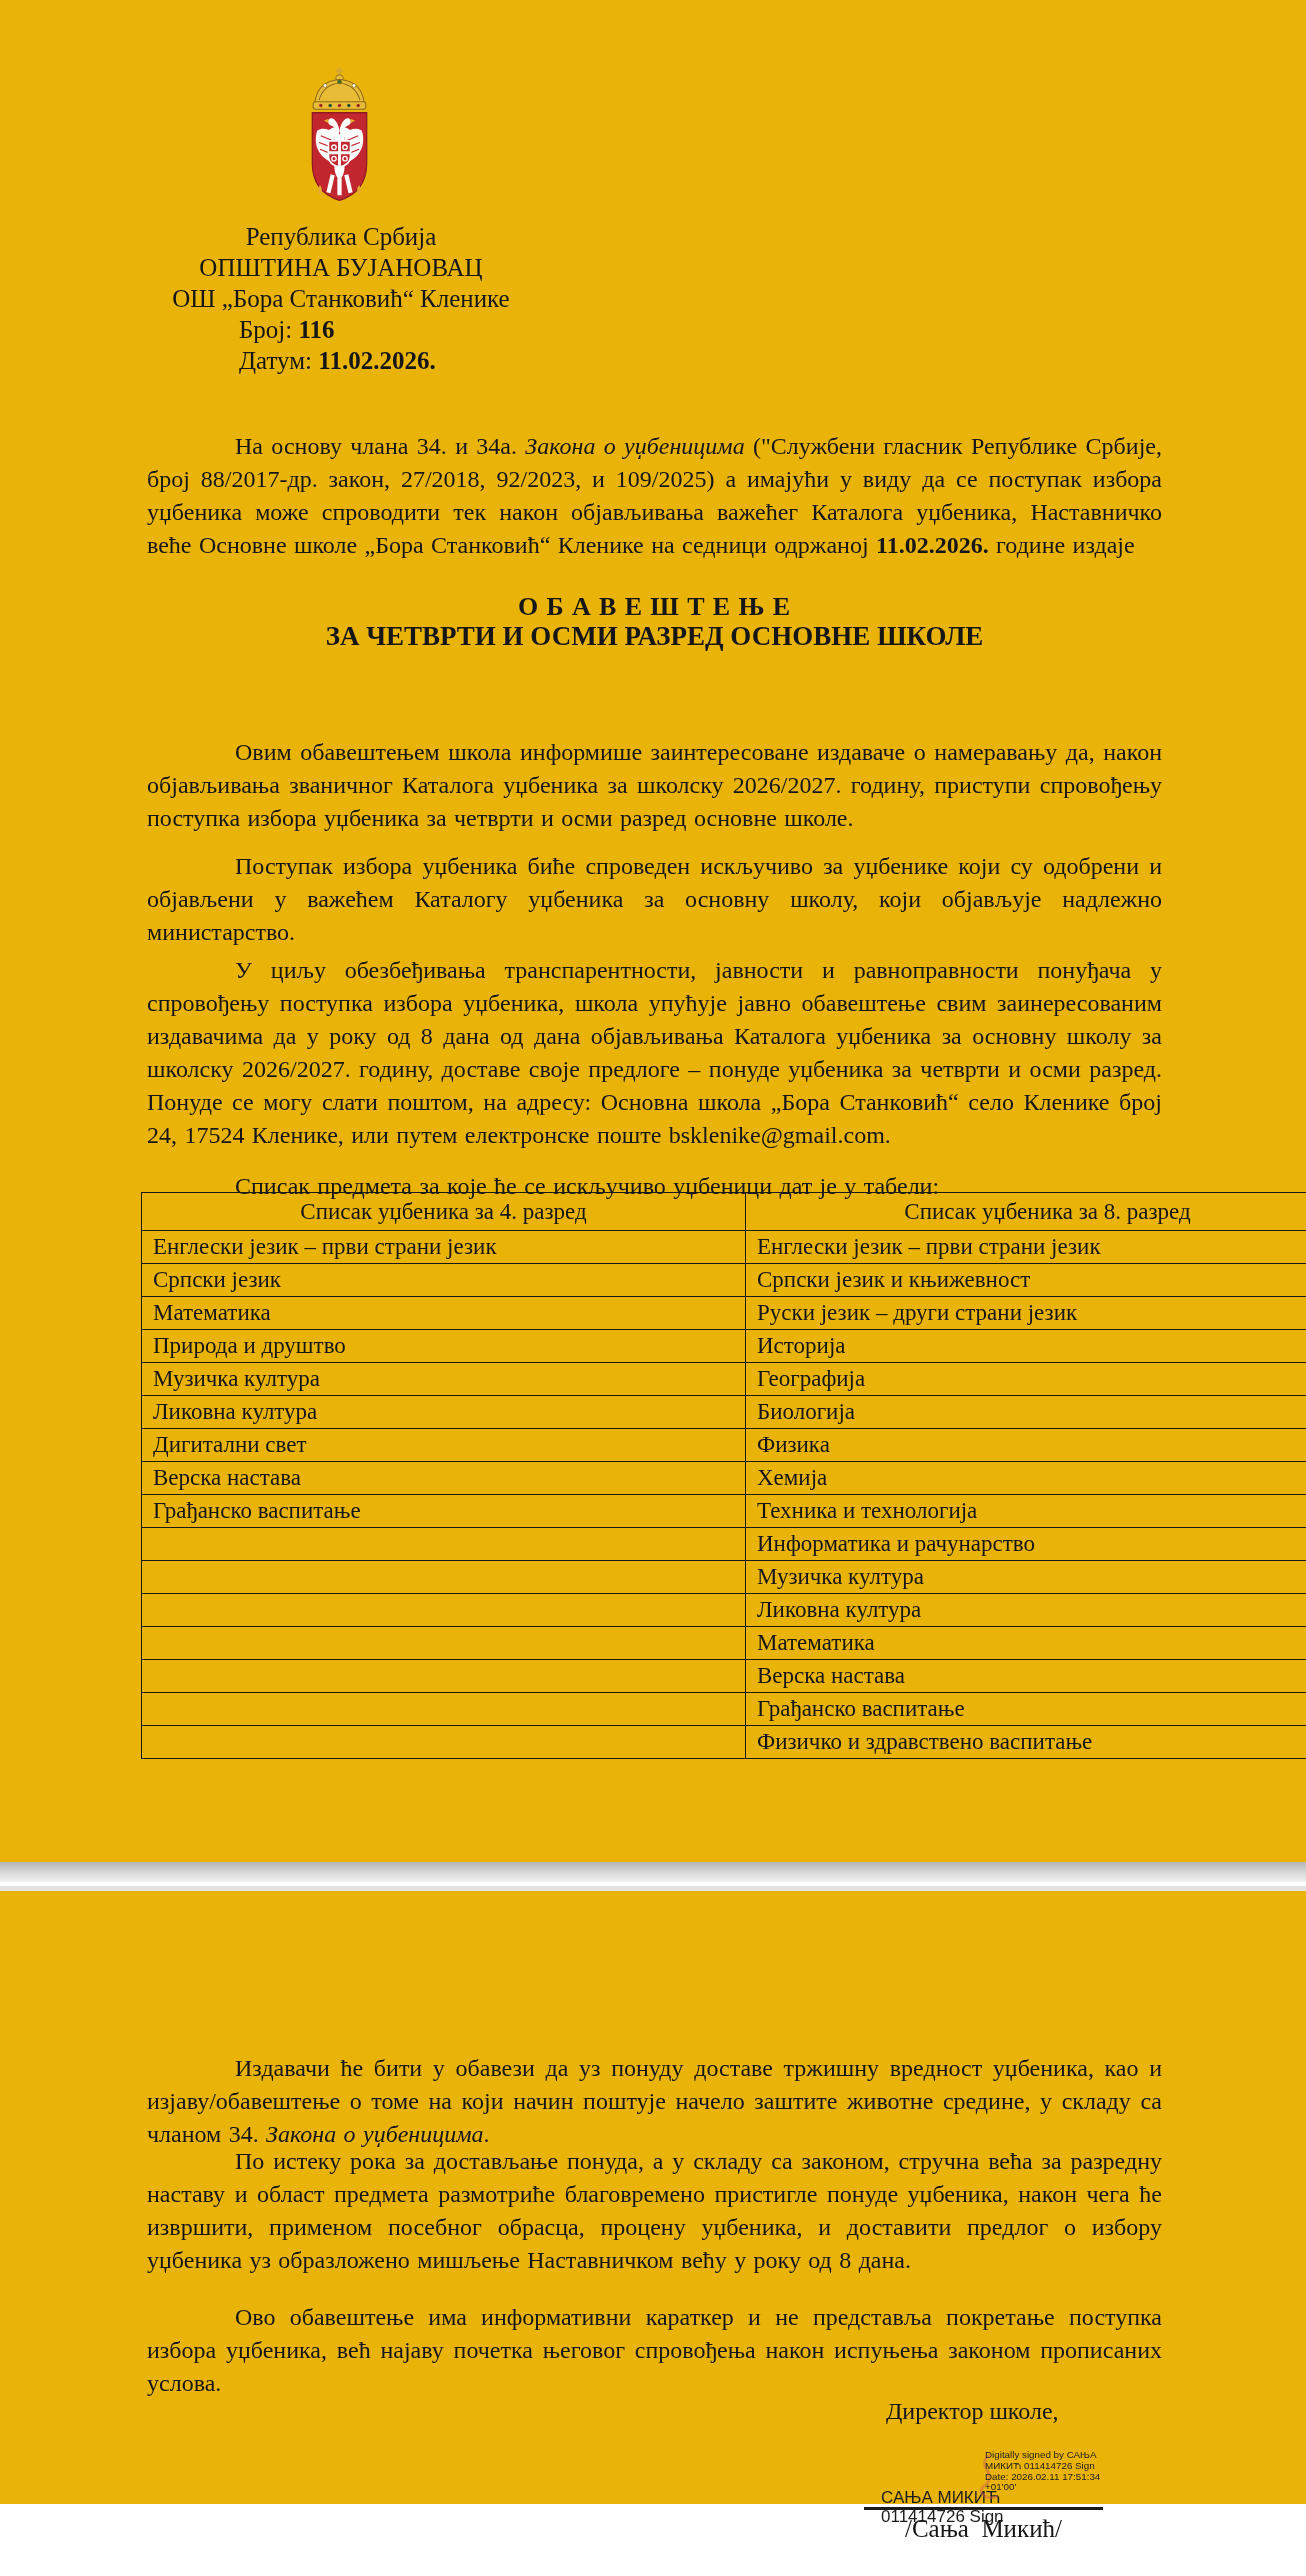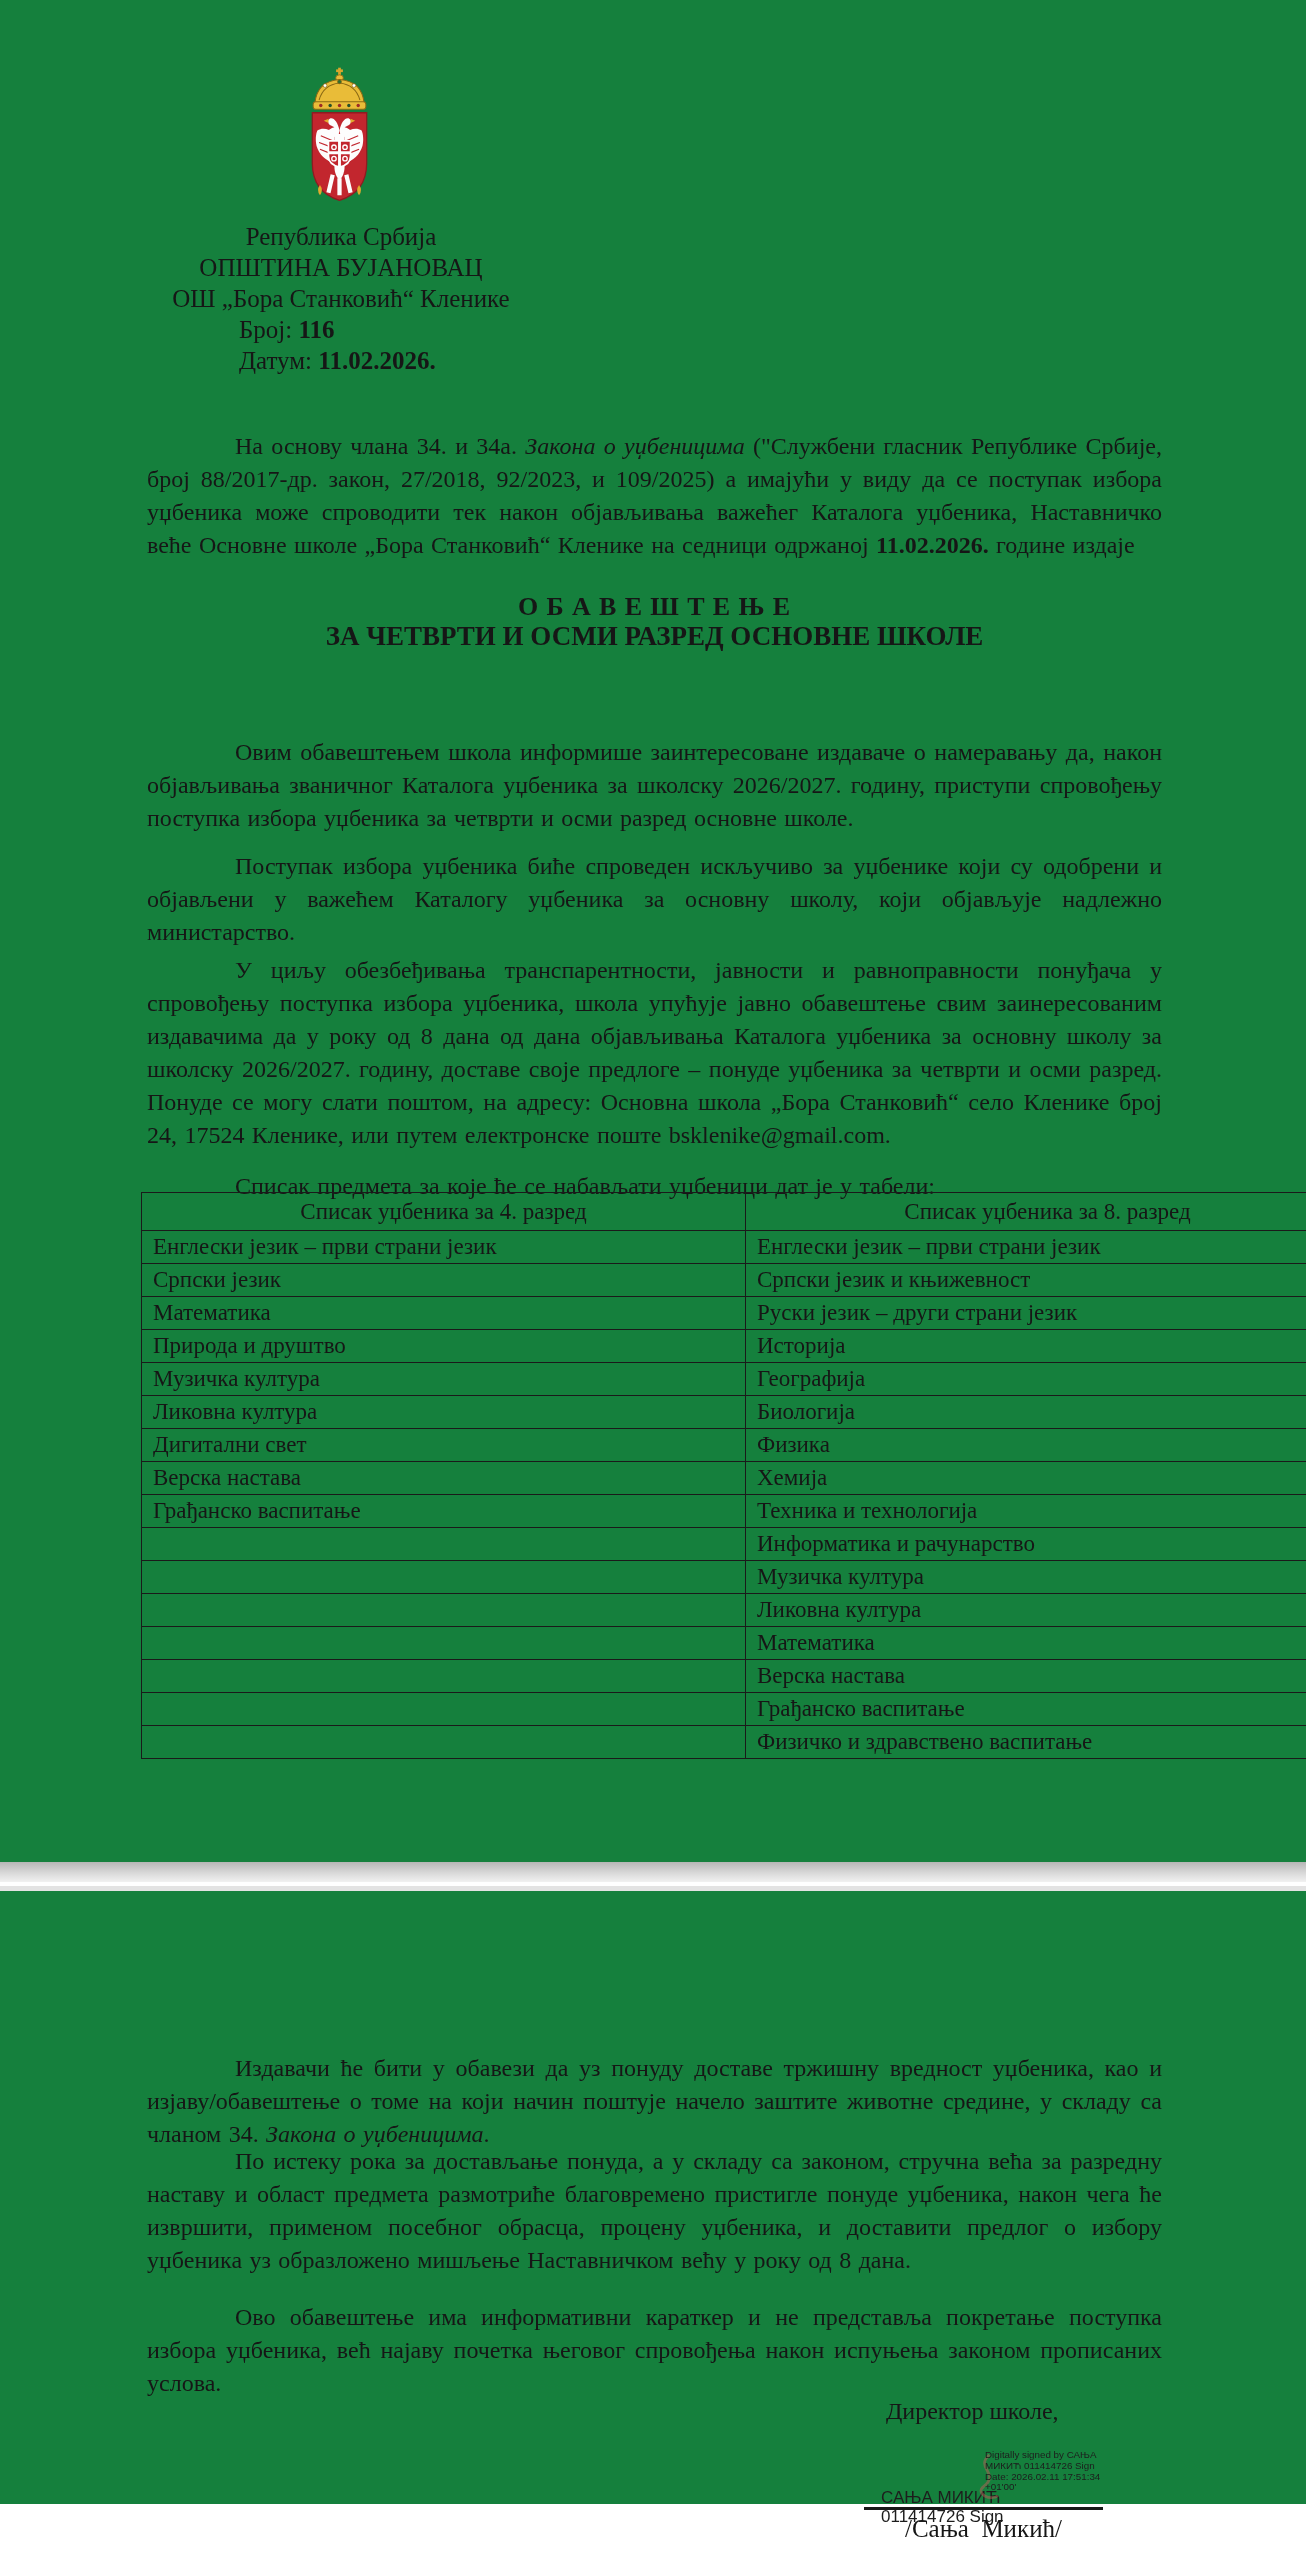--- a/index.html
+++ b/index.html
@@ -1,20 +1,20 @@
 <!DOCTYPE html>
 <html style="font-size:15px"><head>
 <meta charset="utf-8">
 <style>
   html,body{margin:0;padding:0;background:#ffffff;}
   .doc{position:relative;width:1307px;height:2576px;background:#ffffff;overflow:hidden;
        font-family:"Liberation Serif",serif;color:#161616;}
   .top-shade{position:absolute;top:0;left:0;width:1307px;height:5.6px;
        background:linear-gradient(#d8d8d8,#ffffff);}
-  .page{position:absolute;left:0;width:1307px;background:#15803d;}
+  .page{position:absolute;left:0;width:1307px;background:#eab308;}
   .page1{top:0;height:1862px;}
   .sep-band{position:absolute;top:1862px;left:0;width:1307px;height:19.5px;
        background:linear-gradient(180deg,#b6b6b6 0%,#d9d9d9 55%,#f1f1f1 100%);}
   .sep-gap{position:absolute;top:1882px;left:0;width:1307px;height:3.7px;background:#ffffff;}
   .sep-line{position:absolute;top:1886px;left:0;width:1307px;height:5.6px;background:#e3e3e3;}
   .page2{top:1891px;height:613px;}
 
   .org-block{position:absolute;left:141px;top:221px;width:400px;
        font-size:25px;line-height:31px;}
   .org-center{text-align:center;}
@@ -114,21 +114,21 @@
     <p class="para indent" style="top:406px;"><span>На основу члана 34. и 34а.  </span><span class="it">Закона о уџбеницима</span><span> ("Службени гласник Републике Србије, број 88/2017-др. закон, 27/2018, 92/2023, и 109/2025) а имајући у виду да се поступак избора уџбеника може спроводити тек након објављивања важећег Каталога уџбеника, Наставничко веће Основне школе „Бора Станковић“ Кленике на седници одржаној  </span><span class="b">11.02.2026.</span><span> године издаје</span></p>
 
     <div class="title-block">
       <div class="title-l1">О Б А В Е Ш Т Е Њ Е</div>
       <div class="title-l3">ЗА ЧЕТВРТИ И ОСМИ РАЗРЕД ОСНОВНЕ ШКОЛЕ</div>
     </div>
 
     <p class="para indent" style="top:712px;">Овим обавештењем школа информише заинтересоване издаваче о намеравању да, након објављивања званичног Каталога уџбеника за школску 2026/2027. годину, приступи спровођењу поступка избора уџбеника за четврти и осми разред основне школе.</p>
     <p class="para indent" style="top:826px;">Поступак избора уџбеника биће спроведен искључиво за уџбенике који су одобрени и објављени у важећем Каталогу уџбеника за основну школу, који објављује надлежно министарство.</p>
     <p class="para indent" style="top:930px;">У циљу обезбеђивања транспарентности, јавности и равноправности понуђача у спровођењу поступка избора уџбеника, школа упућује јавно обавештење свим заинересованим издавачима да у року од 8 дана од дана објављивања Каталога уџбеника за основну школу за школску 2026/2027. годину, доставе своје предлоге – понуде уџбеника за четврти и осми разред. Понуде се могу слати поштом, на адресу: Основна школа „Бора Станковић“ село Кленике број 24, 17524 Кленике, или путем електронске поште bsklenike@gmail.com.</p>
-    <p class="para indent" style="top:1146px;">Списак предмета за које ће се набављати уџбеници дат је у табели:</p>
+    <p class="para indent" style="top:1146px;">Списак предмета за које ће се искључиво уџбеници дат је у табели:</p>
 
     <table class="subjects">
       <thead>
         <tr>
           <th>Списак уџбеника за 4. разред</th>
           <th>Списак уџбеника за 8. разред</th>
         </tr>
       </thead>
       <tbody>
 

